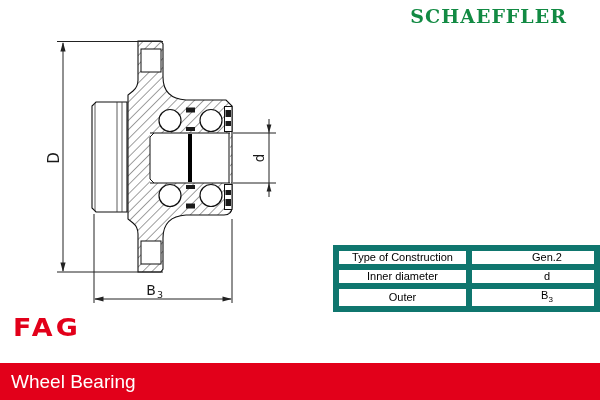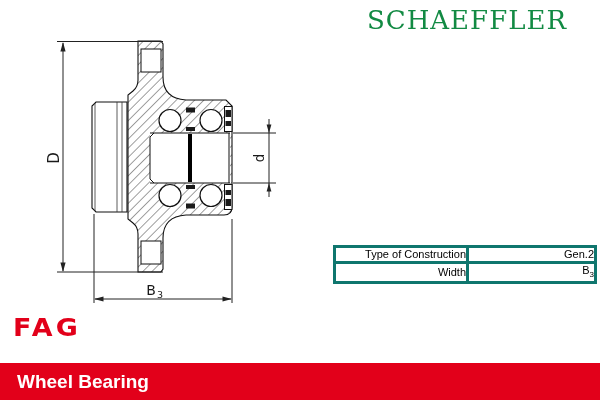--- a/index.html
+++ b/index.html
@@ -1,34 +1,34 @@
 <!DOCTYPE html>
 <html><head>
 <meta charset="utf-8">
 <style>
   html,body{margin:0;padding:0;background:#fff;}
   .page{position:relative;width:600px;height:400px;background:#ffffff;overflow:hidden;
         font-family:"Liberation Sans",sans-serif;color:#111;}
   
   .schaeffler{position:absolute;top:5px;right:33px;
-              font-family:"DejaVu Serif",serif;font-weight:normal;
-              font-size:26px;letter-spacing:1px;color:#128a43;}
+              font-family:"DejaVu Serif",serif;font-weight:bold;
+              font-size:19px;letter-spacing:1px;color:#128a43;}
   
   .fag{position:absolute;left:13px;top:314px;color:#e2001a;
        font-family:"DejaVu Sans",sans-serif;font-weight:bold;font-size:24px;
        letter-spacing:3px;transform:scaleX(1.12);transform-origin:left center;}
   
   .footerbar{position:absolute;left:0;top:363px;width:600px;height:37px;
              background:#e2001a;display:flex;align-items:center;}
-  .footerbar span{color:#ffffff;font-weight:bold;font-size:19px;padding-left:17px;
+  .footerbar span{color:#ffffff;font-weight:normal;font-size:19px;padding-left:11px;
                   font-family:"Liberation Sans",sans-serif;}
   
   .spec{position:absolute;left:333px;top:245px;border-collapse:collapse;
         font-size:11px;color:#000;}
-  .spec td{border:3px solid #0f766e;text-align:right;vertical-align:middle;
+  .spec td{border:6px solid #0f766e;text-align:center;vertical-align:middle;
            height:13px;line-height:13px;padding:0;}
   .spec td.c1{width:130px;}
   .spec td.c2{width:97px;padding-left:28px;}
   .spec sub{font-size:8px;}
   
   .drawing{position:absolute;left:0;top:0;}
   .dimtext{font-family:"DejaVu Sans",sans-serif;fill:#1a1a1a;}
 </style>
 </head>
 <body>
@@ -128,21 +128,25 @@
     <text class="dimtext" x="160" y="298" font-size="9.5" text-anchor="middle">3</text>
   </svg>
 
   <table class="spec">
     <tbody>
       <tr>
         <td class="c1">Type of Construction</td>
         <td class="c2">Gen.2</td>
       </tr>
       <tr>
-        <td class="c1">Width</td>
+        <td class="c1">Inner diameter</td>
+        <td class="c2">d</td>
+      </tr>
+      <tr>
+        <td class="c1">Outer</td>
         <td class="c2"><span>B</span><sub>3</sub></td>
       </tr>
     </tbody>
   </table>
 
   <div class="fag">FAG</div>
 
   <div class="footerbar">
     <span>Wheel Bearing</span>
   </div>

